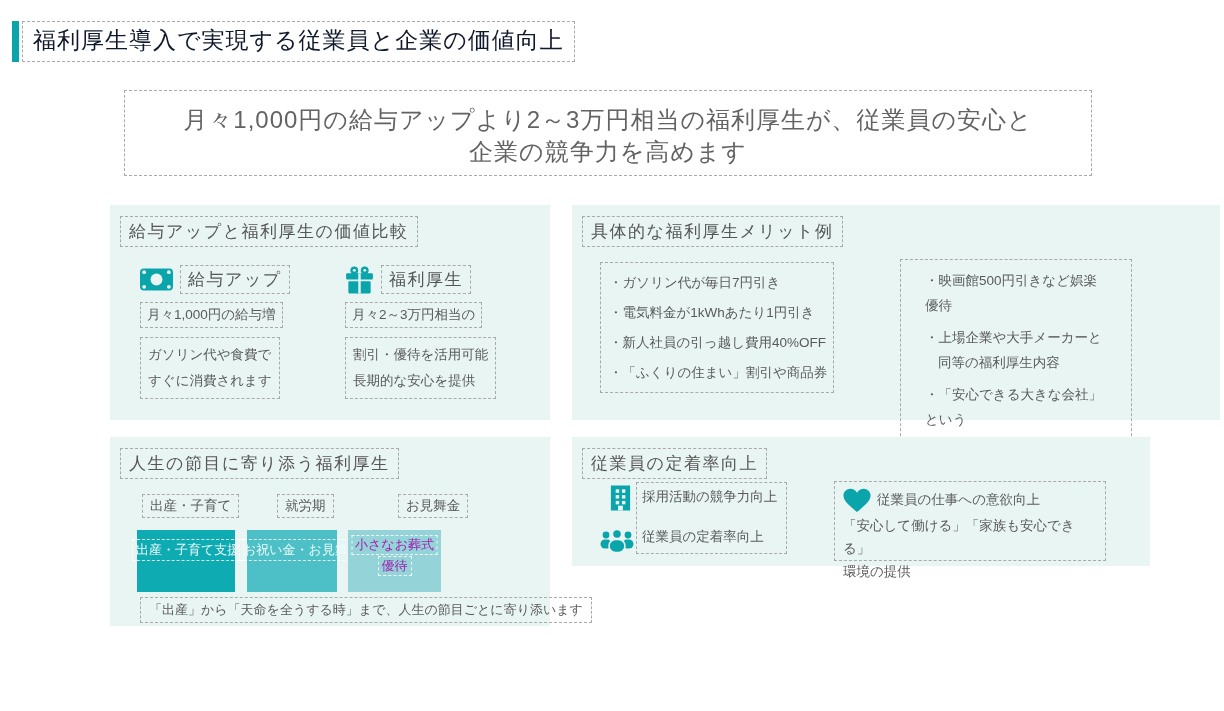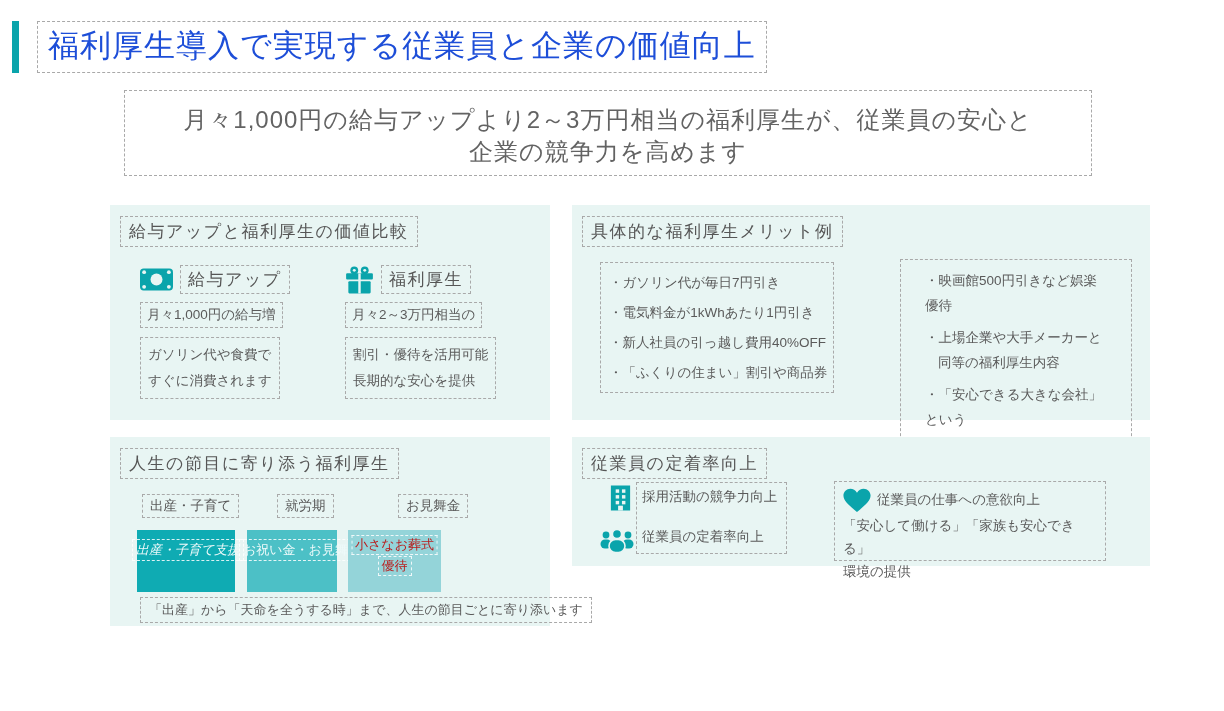--- a/index.html
+++ b/index.html
@@ -6,32 +6,32 @@
   html,body { background:#ffffff; }
   body {
     font-family:"Liberation Sans", sans-serif;
     width:1224px; height:711px; position:relative; overflow:hidden;
     color:#5a5a5a;
   }
 
   
   .title-row { position:absolute; left:12px; top:21px; display:flex; align-items:stretch; }
   .accent-bar { width:7px; background:#0aa4ab; }
-  .title-box { margin-left:18px; border:1px dashed #a9a9a9; padding:3px 10px 5px 10px;
-               font-size:31px; color:#1d4ed8; letter-spacing:1px; white-space:nowrap; }
+  .title-box { margin-left:3px; border:1px dashed #a9a9a9; padding:3px 10px 5px 10px;
+               font-size:23px; color:#0f172a; letter-spacing:1px; white-space:nowrap; }
 
   
   .lead-box { position:absolute; left:124px; top:90px; width:968px; height:86px;
               border:1px dashed #a9a9a9; text-align:center; font-size:24px; color:#636363;
               letter-spacing:1px; padding-top:13px; line-height:32px; }
 
   
   .panel { position:absolute; background:#e8f5f3; }
   #panel-comparison { left:110px; top:205px; width:440px; height:215px; }
-  #panel-examples   { left:572px; top:205px; width:578px; height:215px; }
+  #panel-examples   { left:572px; top:205px; width:648px; height:215px; }
   #panel-life       { left:110px; top:437px; width:440px; height:189px; }
   #panel-company    { left:572px; top:437px; width:578px; height:129px; }
 
   .panel-h { position:absolute; left:10px; top:11px; border:1px dashed #a9a9a9;
              padding:3px 8px; font-size:17px; color:#565656; letter-spacing:1.5px; white-space:nowrap; }
 
   .icon { color:#0aa4ab; display:inline-block; line-height:0; }
 
   
   .cmp-col { position:absolute; top:58px; }
@@ -61,24 +61,24 @@
   #stage-0 { left:32px; top:57px; }
   #stage-1 { left:167px; top:57px; }
   #stage-2 { left:288px; top:57px; }
   .blocks { position:absolute; left:27px; top:93px; width:390px; height:62px; }
   .life-block { position:absolute; top:0; height:62px; }
   #block-0 { left:0;    width:98px; background:#0fabb3; }
   #block-1 { left:110px; width:90px; background:#4cc0c6; }
   #block-2 { left:211px; width:93px; background:#94d4d9; }
   .block-label { position:absolute; top:9px; font-size:13px; color:#eefafa;
                  border:1px dashed rgba(255,255,255,0.85); padding:1px 3px; white-space:nowrap; }
-  #block-0 .block-label { left:-5px;font-style:italic; }
+  #block-0 .block-label { left:-5px; }
   #block-1 .block-label { left:-8px; }
   .block-label-c { position:absolute; left:50%; transform:translateX(-50%);
-                   font-size:13px; color:#b91c1c; border:1px dashed rgba(255,255,255,0.85);
+                   font-size:13px; color:#a21caf; border:1px dashed rgba(255,255,255,0.85);
                    padding:0 3px; white-space:nowrap; }
   .bl-top { top:5px; } .bl-bot { top:26px; }
   .life-caption { position:absolute; left:30px; top:160px; border:1px dashed #a9a9a9;
                   padding:3px 8px; font-size:13px; white-space:nowrap; }
 
   
   .merit-box { position:absolute; left:64px; top:45px; width:151px; height:72px;
                border:1px dashed #a9a9a9; font-size:13.5px; }
   .merit1 { position:absolute; top:5px; left:5px; white-space:nowrap; }
   .merit2 { position:absolute; bottom:7px; left:5px; white-space:nowrap; }

